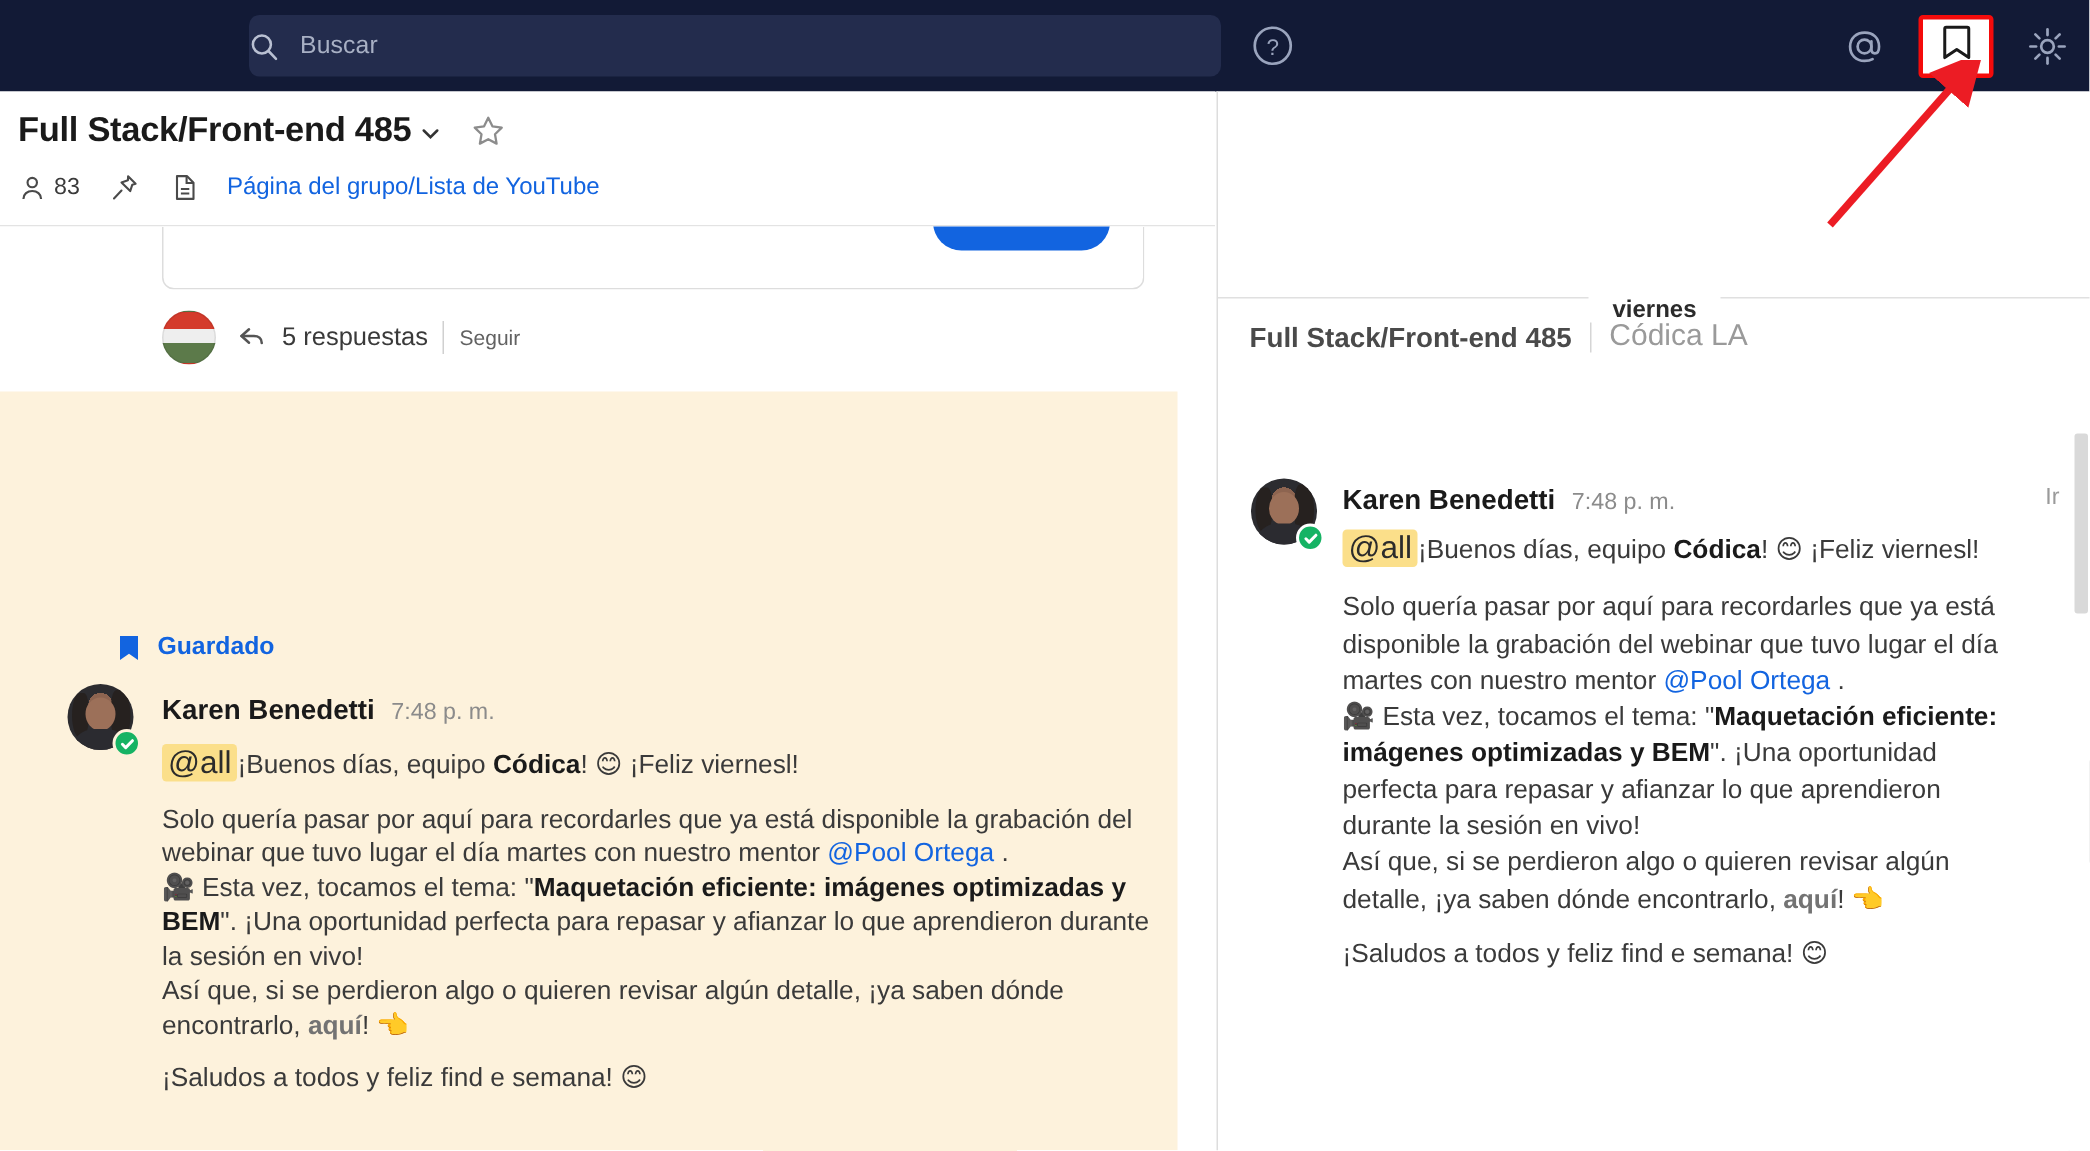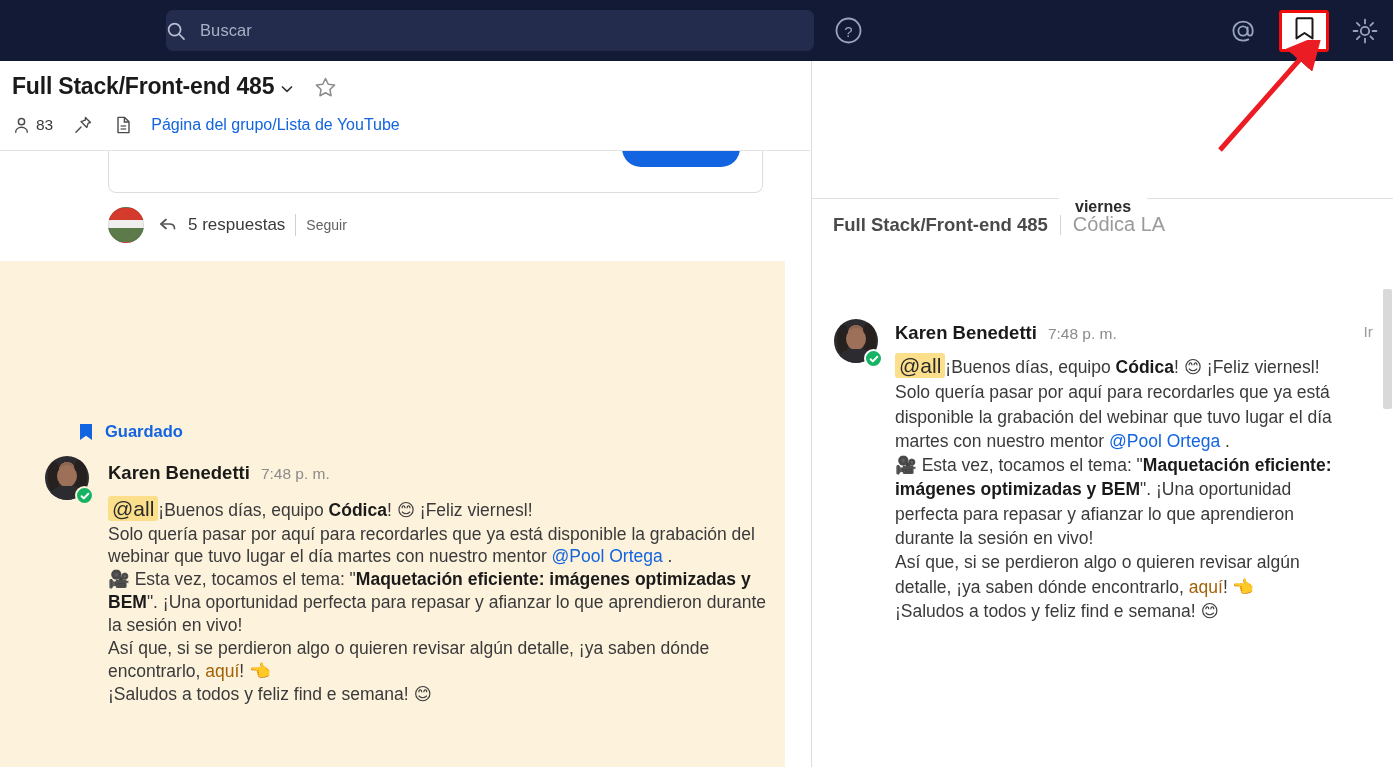--- a/index.html
+++ b/index.html
@@ -151,22 +151,22 @@
   .msg-body {
     position:absolute; left:108px; top:344px; width: 660px;
     font-size:17.5px; line-height:1.31; color:#3a3a3a;
   }
   .mention-all {
     background:#fbdf8a; color:#2b2b2b; padding:1px 4px; border-radius:3px;
     font-size:21px;
   }
   .mention-link { color:#1264e0; cursor:pointer;}
   .b { font-weight:700; color:#1a1a1a;}
-  .lnk { color:#a16207; cursor:pointer;}
-  .para { }
+  .lnk { color:#737373; cursor:pointer;font-weight:bold;}
+  .para { margin-top: 12px; }
 
   
   .list-scroll-track {
     position:absolute; right:0; top:151px; width:14px; height:616px;
     background:#ffffff; border-left:1px solid #ececec; cursor:pointer;
   }
   .list-scroll-up { position:absolute; left:3px; top:6px; width:9px;height:7px;}
   .list-scroll-thumb {
     position:absolute; left:2px; top:355px; width:11px; height:70px;
     background:#bdbdbd; border-radius:2px; cursor:pointer;

